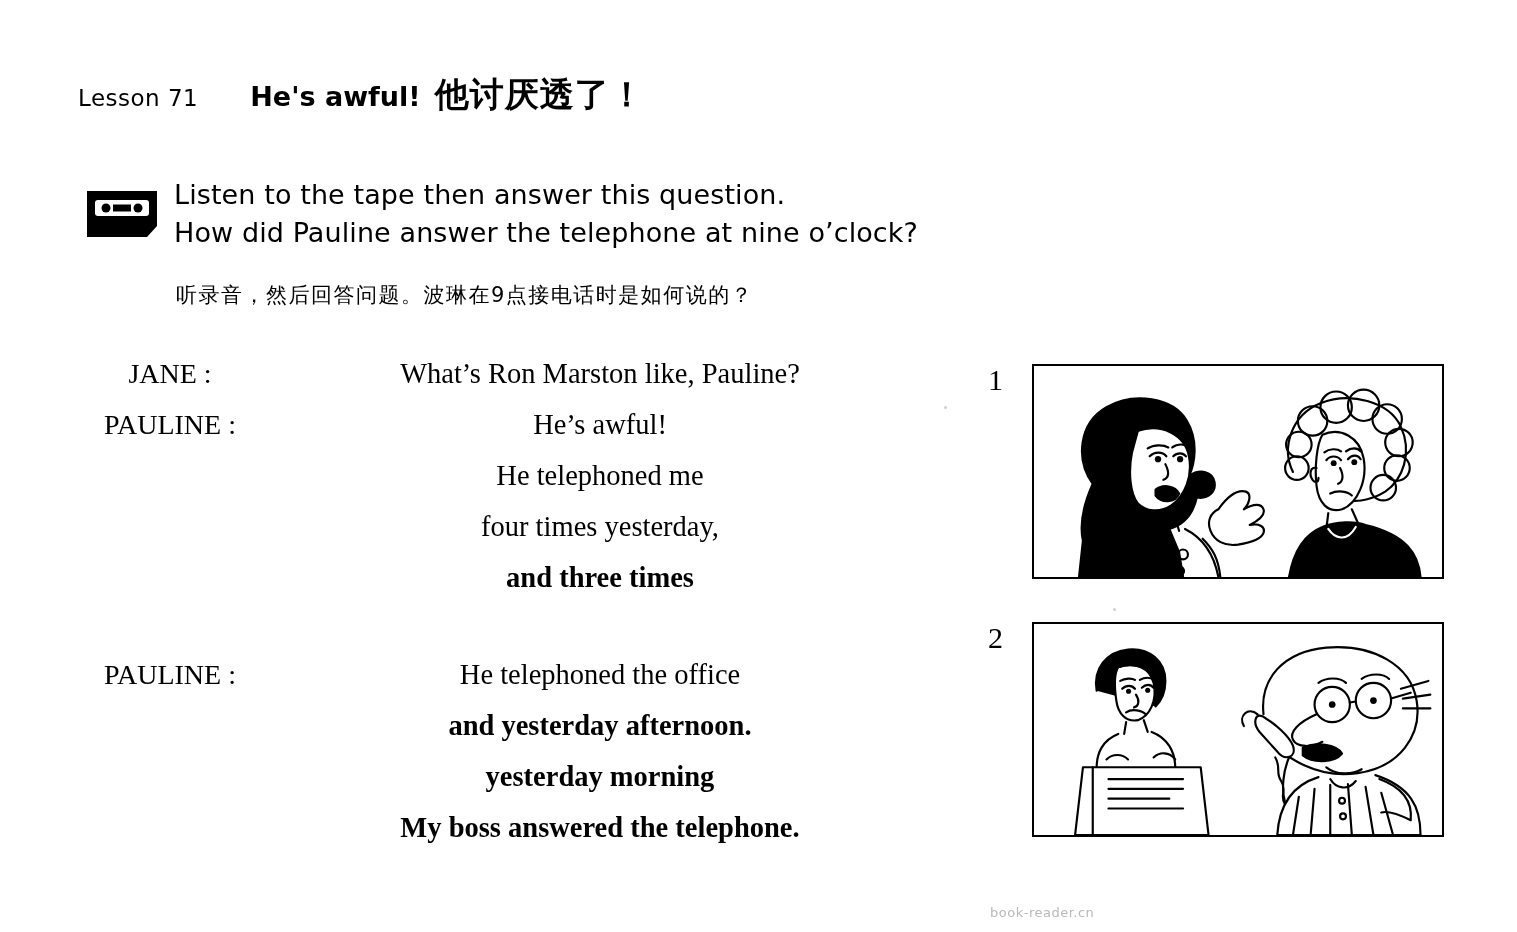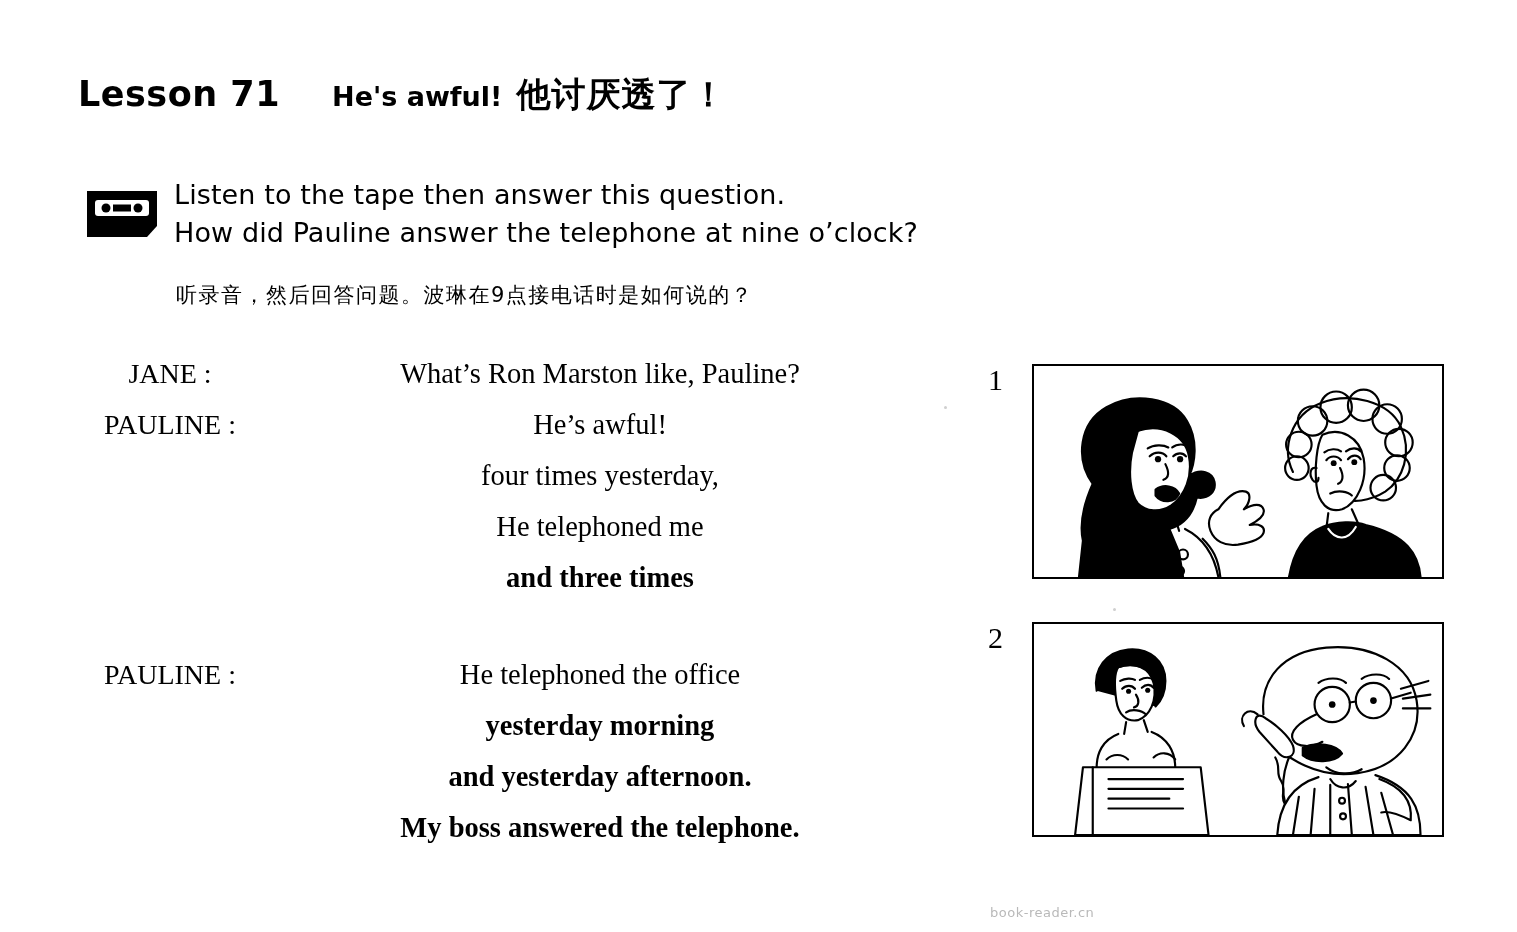--- a/index.html
+++ b/index.html
@@ -20,22 +20,22 @@
   .title-row {
     position: absolute;
     left: 78px;
     top: 72px;
     display: flex;
     align-items: baseline;
     white-space: nowrap;
   }
   .title-lesson {
     font-family: "DejaVu Sans", sans-serif;
-    font-weight: bold;
-    font-size: 35px;
+    font-weight: normal;
+    font-size: 23px;
     letter-spacing: 0.5px;
   }
   .title-eng {
     font-family: "DejaVu Sans", sans-serif;
     font-weight: bold;
     font-size: 27px;
     margin-left: 52px;
   }
   .title-cn {
     font-family: "DejaVu Sans", sans-serif;
@@ -175,44 +175,44 @@
   <div class="d-line">
     <span class="d-spk">JANE :</span>
     <span class="d-txt">What’s Ron Marston like, Pauline?</span>
   </div>
   <div class="d-line">
     <span class="d-spk">PAULINE :</span>
     <span class="d-txt">He’s awful!</span>
   </div>
   <div class="d-line">
     <span class="d-spk"></span>
+    <span class="d-txt">He telephoned me</span>
+  </div>
+  <div class="d-line">
+    <span class="d-spk"></span>
     <span class="d-txt">four times yesterday,</span>
-  </div>
-  <div class="d-line">
-    <span class="d-spk"></span>
-    <span class="d-txt">He telephoned me</span>
   </div>
   <div class="d-line bold-line">
     <span class="d-spk"></span>
     <span class="d-txt">and three times</span>
   </div>
 
   <div class="d-gap"></div>
 
   <div class="d-line">
     <span class="d-spk">PAULINE :</span>
     <span class="d-txt">He telephoned the office</span>
   </div>
   <div class="d-line bold-line">
     <span class="d-spk"></span>
+    <span class="d-txt">and yesterday afternoon.</span>
+  </div>
+  <div class="d-line bold-line">
+    <span class="d-spk"></span>
     <span class="d-txt">yesterday morning</span>
-  </div>
-  <div class="d-line bold-line">
-    <span class="d-spk"></span>
-    <span class="d-txt">and yesterday afternoon.</span>
   </div>
   <div class="d-line bold-line">
     <span class="d-spk"></span>
     <span class="d-txt">My boss answered the telephone.</span>
   </div>
 </div>
 
 <div class="panel-num" id="panel-num-1">1</div>
 <div class="panel" id="panel-1">
   <svg viewBox="0 0 412 215" xmlns="http://www.w3.org/2000/svg">

